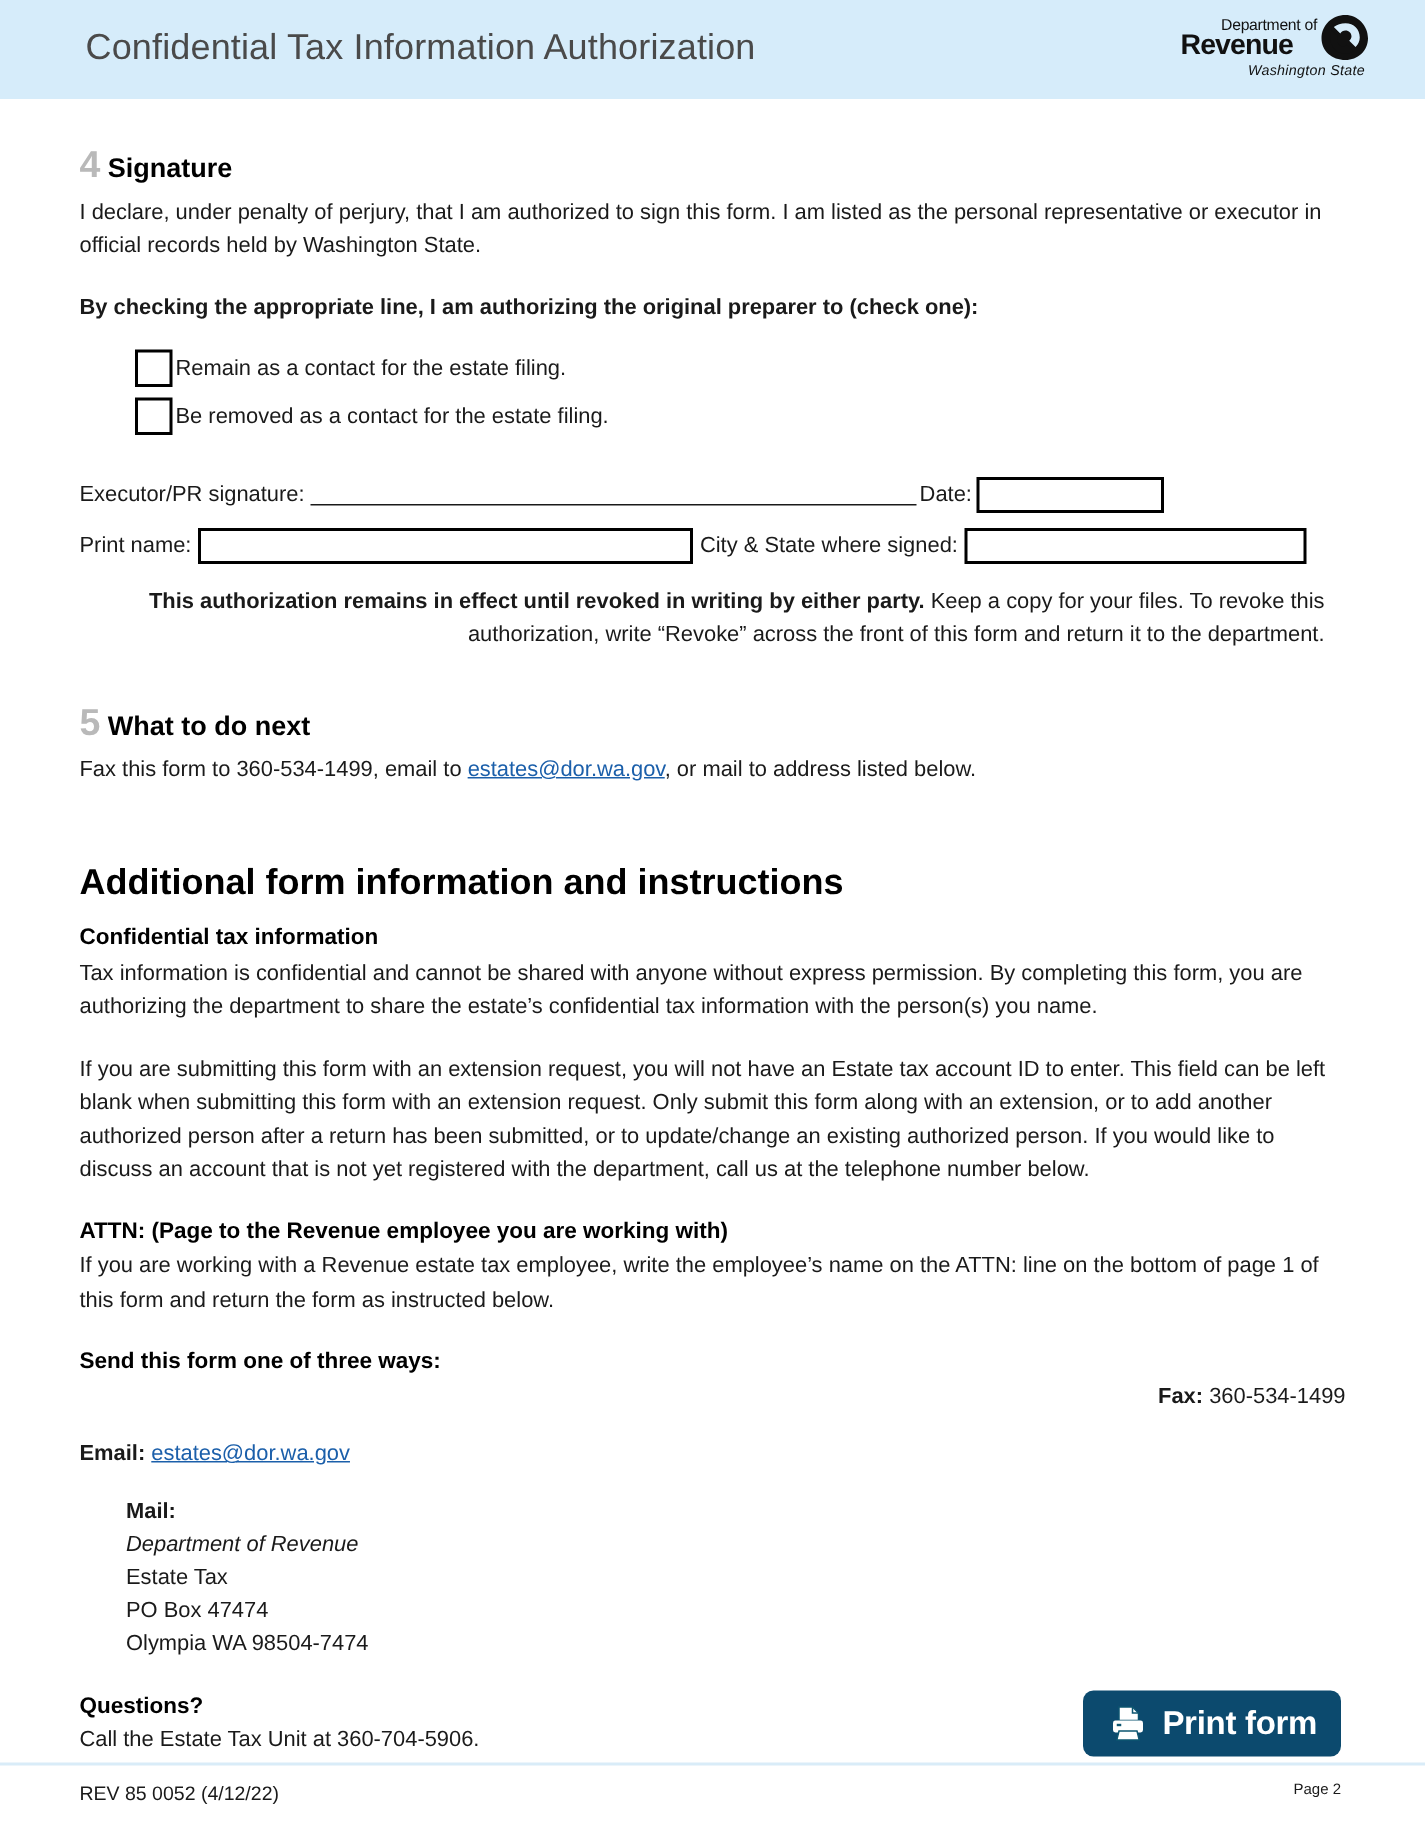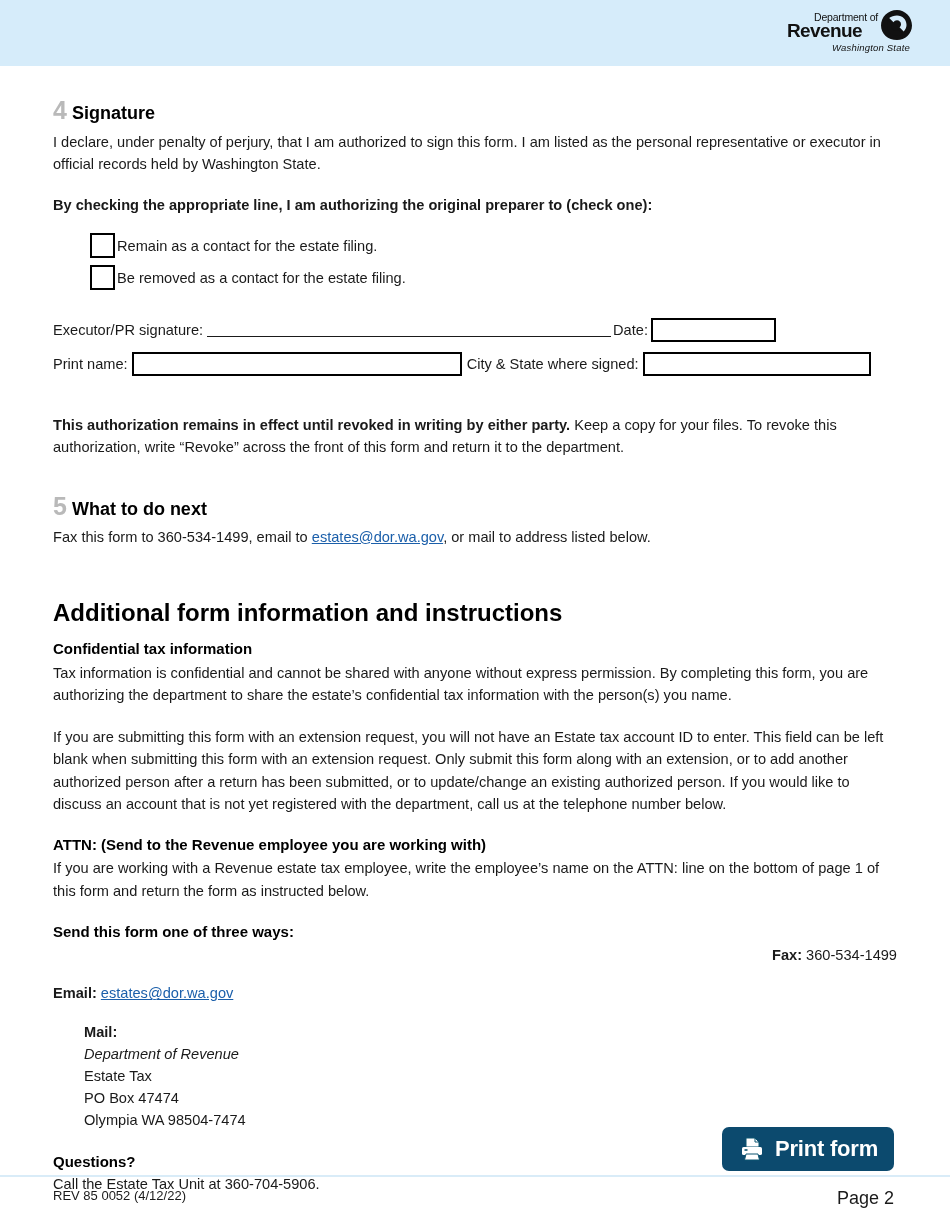--- a/index.html
+++ b/index.html
@@ -202,29 +202,30 @@
   .footer-left {
     position: absolute;
     left: 53px; top: 1188px;
     font-size: 13px;
     color: #1a1a1a;
     white-space: nowrap;
   }
   .footer-right {
     position: absolute;
     right: 56px; top: 1188px;
-    font-size: 18px;
+    font-size: 10px;
     color: #1a1a1a;
     white-space: nowrap;
   }
 </style>
 </head>
 <body>
 
 <div class="header-band">
+  <div class="header-title">Confidential Tax Information Authorization</div>
 
   <div class="logo">
     <div class="logo-dept">Department of</div>
     <div class="logo-rev">Revenue</div>
     <div class="logo-state">Washington State</div>
     <svg class="logo-mark" viewBox="0 0 34 32">
       <path d="M17 1 C8 1 1 8 1 16.5 C1 25 8 31 17 31 C25 31 32 25 32 16.5 C32 8 25 1 17 1 Z
                M17 6.5 C22.5 6.5 26.5 10.5 26.5 16 C26.5 18.5 25.4 20.8 23.7 22.4
                L19.5 18.2 C20.4 17.5 21 16.4 21 15.2 C21 13 19.2 11.3 17 11.3
                C15.5 11.3 14.2 12.1 13.5 13.3 L9.2 9 C11.2 7.4 14 6.5 17 6.5 Z" fill="#111"></path>
@@ -264,37 +265,37 @@
     <span class="inputbox" style="width:125px; margin-left:3px;"></span>
   </div>
 
   <div class="field-row" style="margin-top:10px;">
     <span class="flabel">Print name:</span>
     <span class="inputbox" style="width:330px; margin-left:4px;"></span>
     <span class="flabel" style="margin-left:5px;">City &amp; State where signed:</span>
     <span class="inputbox" style="width:228px; margin-left:4px;"></span>
   </div>
 
-  <p class="body" style="margin-top:38px; width:830px;"><span class="b">This authorization remains in effect until revoked in writing by either party.</span><span> Keep a copy for your files. To revoke this authorization, write “Revoke” across the front of this form and return it to the department.</span></p>
+  <p class="body" style="margin-top:14px; width:830px;text-align:right;"><span class="b">This authorization remains in effect until revoked in writing by either party.</span><span> Keep a copy for your files. To revoke this authorization, write “Revoke” across the front of this form and return it to the department.</span></p>
 
   <div class="sec-head" style="margin-top:36px;">
     <span class="sec-num">5</span>
     <span class="sec-title">What to do next</span>
   </div>
 
   <p class="body" style="margin-top:7px;"><span>Fax this form to 360-534-1499, email to </span><a class="link" href="#">estates@dor.wa.gov</a><span>, or mail to address listed below.</span></p>
 
   <h1 class="big-head" style="margin-top:52px;">Additional form information and instructions</h1>
 
   <div class="sub-head" style="margin-top:13px;">Confidential tax information</div>
   <p class="body" style="margin-top:3px; width:835px;">Tax information is confidential and cannot be shared with anyone without express permission. By completing this form, you are authorizing the department to share the estate’s confidential tax information with the person(s) you name.</p>
 
   <p class="body" style="margin-top:20px; width:835px;">If you are submitting this form with an extension request, you will not have an Estate tax account ID to enter. This field can be left blank when submitting this form with an extension request. Only submit this form along with an extension, or to add another authorized person after a return has been submitted, or to update/change an existing authorized person. If you would like to discuss an account that is not yet registered with the department, call us at the telephone number below.</p>
 
-  <div class="sub-head" style="margin-top:20px;">ATTN: (Send to the Revenue employee you are working with)</div>
+  <div class="sub-head" style="margin-top:20px;">ATTN: (Page to the Revenue employee you are working with)</div>
   <p class="body" style="margin-top:3px; width:835px;">If you are working with a Revenue estate tax employee, write the employee’s name on the ATTN: line on the bottom of page 1 of this form and return the form as instructed below.</p>
 
   <div class="sub-head" style="margin-top:20px;">Send this form one of three ways:</div>
 
   <p class="body indent" style="margin-top:3px;text-align:right;"><span class="b">Fax:</span><span> 360-534-1499</span></p>
 
   <p class="body indent" style="margin-top:16px;"><span class="b">Email:</span>&nbsp;<a class="link" href="#">estates@dor.wa.gov</a></p>
 
   <div class="indent" style="margin-top:16px;">
     <p class="body b" style="margin:0;">Mail:</p>

